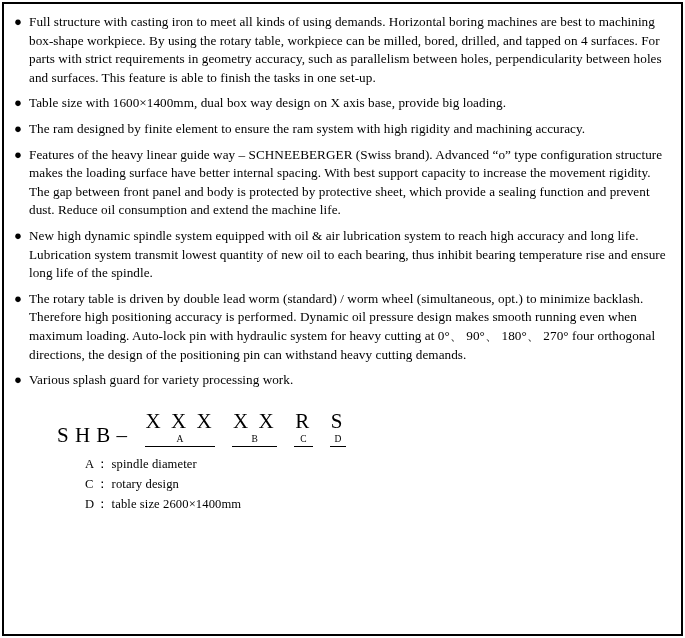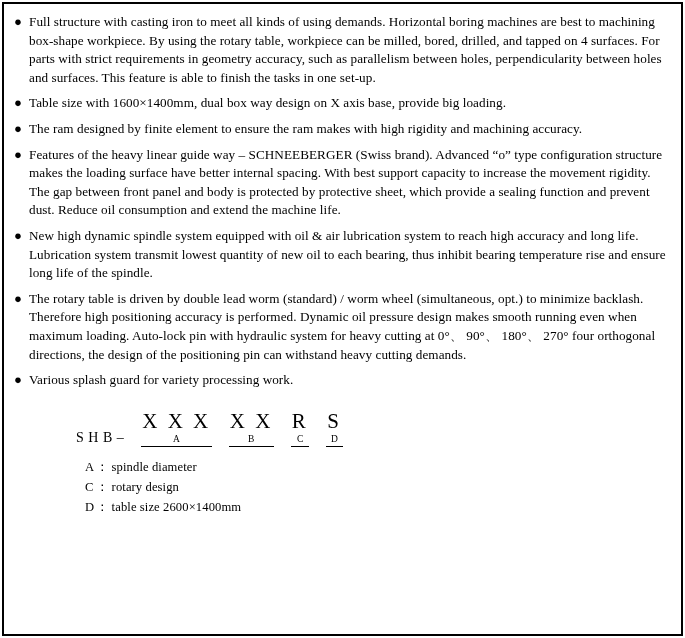--- a/index.html
+++ b/index.html
@@ -63,22 +63,21 @@
     margin-top: 19px;
     padding-left: 45px;
   }
   .model-code {
     font-size: 21px;
     line-height: 24px;
     white-space: nowrap;
     letter-spacing: 0.5px;
   }
   .code-prefix {
-    font-size: 14px;
-    margin-left: 19px;
+    font-size: 21px;
   }
   .code-group {
     display: inline-block;
     position: relative;
     text-align: center;
     border-bottom: 1.6px solid #000;
     padding: 0 1px 1px 1px;
     margin-left: 17px;
     vertical-align: baseline;
   }
@@ -126,21 +125,21 @@
     <li class="feature-item">
       <span class="feature-bullet">●</span>
       <span class="feature-text">Full structure with casting iron to meet all kinds of using demands. Horizontal boring machines are best to machining box-shape workpiece. By using the rotary table, workpiece can be milled, bored, drilled, and tapped on 4 surfaces. For parts with strict requirements in geometry accuracy, such as parallelism between holes, perpendicularity between holes and surfaces. This feature is able to finish the tasks in one set-up.</span>
     </li>
     <li class="feature-item">
       <span class="feature-bullet">●</span>
       <span class="feature-text">Table size with 1600×1400mm, dual box way design on X axis base, provide big loading.</span>
     </li>
     <li class="feature-item">
       <span class="feature-bullet">●</span>
-      <span class="feature-text">The ram designed by finite element to ensure the ram makes with high rigidity and machining accuracy.</span>
+      <span class="feature-text">The ram designed by finite element to ensure the ram system with high rigidity and machining accuracy.</span>
     </li>
     <li class="feature-item">
       <span class="feature-bullet">●</span>
       <span class="feature-text">Features of the heavy linear guide way – SCHNEEBERGER (Swiss brand). Advanced “o” type configuration structure makes the loading surface have better internal spacing. With best support capacity to increase the movement rigidity. The gap between front panel and body is protected by protective sheet, which provide a sealing function and prevent dust. Reduce oil consumption and extend the machine life.</span>
     </li>
     <li class="feature-item">
       <span class="feature-bullet">●</span>
       <span class="feature-text">New high dynamic spindle system equipped with oil &amp; air lubrication system to reach high accuracy and long life. Lubrication system transmit lowest quantity of new oil to each bearing, thus inhibit bearing temperature rise and ensure long life of the spindle.</span>
     </li>
     <li class="feature-item">

